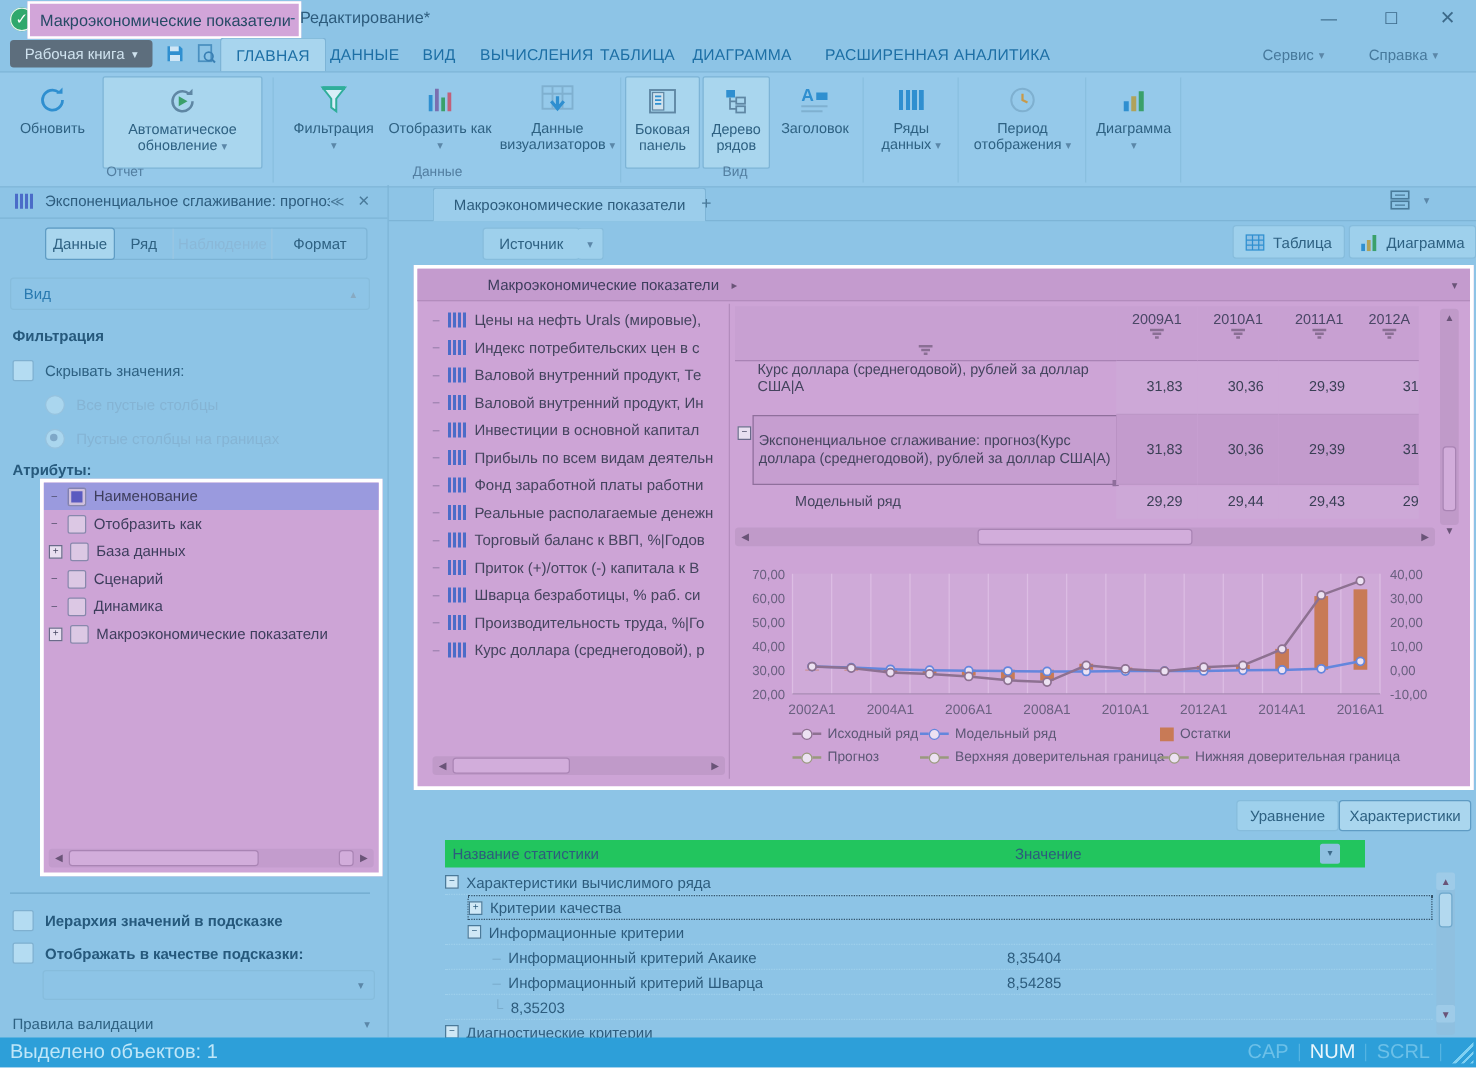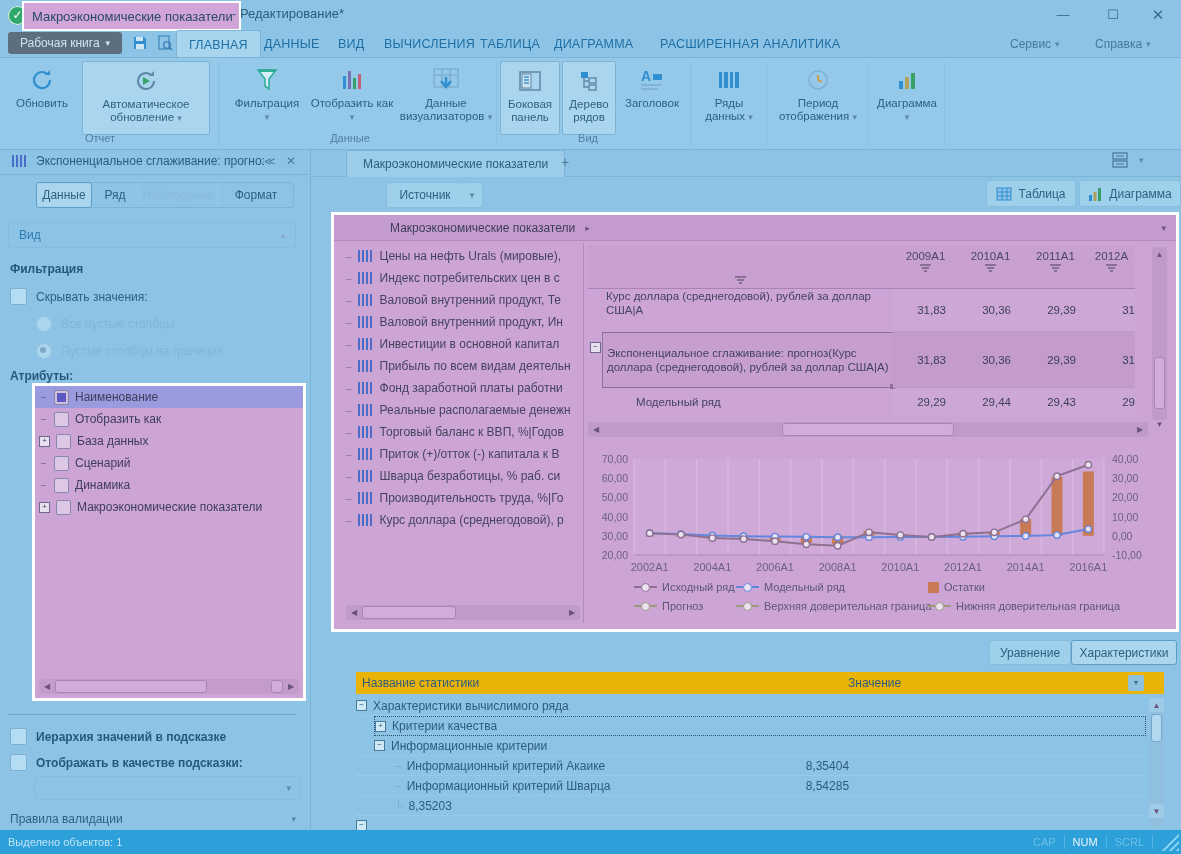--- a/index.html
+++ b/index.html
@@ -73,21 +73,21 @@
   .vs-thumb{margin:0 2px;background:#d2add b;background:#d2addb;border:1px solid #a984b4;border-radius:3px;}
   .legend-item{display:flex;align-items:center;gap:5px;font-size:11px;color:#5c5775;white-space:nowrap;}
   .lm-line{display:inline-flex;align-items:center;}
   .lm-line .seg{width:7px;height:2px;}
   .lm-line .dot{width:7px;height:7px;border-radius:50%;background:#ece2f2;border:1.5px solid;}
   .lm-sq{width:11px;height:11px;}
   .btn-soft{border:1px solid #86bcdc;border-radius:3px;background:#aad6ee;display:flex;align-items:center;justify-content:center;font-size:12px;color:#2e6182;}
   .stats{position:absolute;left:45px;top:524px;width:808px;height:158px;font-size:12px;}
   .stat-row{position:absolute;left:0;width:790px;height:20px;display:flex;align-items:center;border-bottom:1px dotted #9fd0ec;box-sizing:border-box;color:#2d5c7d;}
   .sexp{display:inline-block;width:9px;height:9px;border:1px solid #4a7a9a;background:#cfe8f6;font-size:8px;line-height:8px;text-align:center;color:#2d5c7d;margin-right:6px;flex:0 0 auto;}
-  .statusbar{position:absolute;left:0;top:830px;width:1181px;height:24px;background:#2d9fd9;display:flex;align-items:center;font-size:11px;color:#bfe6f8;}
+  .statusbar{position:absolute;left:0;top:830px;width:1181px;height:24px;background:#2d9fd9;display:flex;align-items:center;font-size:16px;color:#bfe6f8;}
   .sb-sep{width:1px;height:14px;background:#55b4e2;margin:0 8px;}
 </style>
 </head>
 <body>
 
 <div class="window">
 
   <div class="titlebar">
     <div class="appicon">✓</div>
     <div class="title-hl">
@@ -706,21 +706,21 @@
     </div>
 
     <div class="btn-soft" style="position:absolute;left:678px;top:492px;width:80px;height:23px;background:#9ed0ec;">
         <span>Уравнение</span>
       </div>
     <div class="btn-soft" style="position:absolute;left:760px;top:492px;width:104px;height:23px;border:1px solid #5f9cc4;">
         <span>Характеристики</span>
       </div>
 
     <div class="stats">
-      <div style="position:absolute;left:0;top:0;width:808px;height:22px;background:#eab308;display:flex;align-items:center;color:#2d5c7d;gap:36px;">
+      <div style="position:absolute;left:0;top:0;width:736px;height:22px;background:#22c55e;display:flex;align-items:center;color:#2d5c7d;">
         <span style="margin-left:6px;width:450px;">Название статистики</span>
         <span>Значение</span>
         <span style="position:absolute;right:20px;top:3px;width:16px;height:16px;background:#8fc0e0;border-radius:2px;text-align:center;font-size:8px;color:#3d6a8a;line-height:16px;">▾</span>
       </div>
       <div class="stat-row" style="top:24px;">
           <span class="sexp">−</span>
           <span style="width:437px;">Характеристики вычислимого ряда</span>
           <span></span>
         </div>
       <div class="stat-row" style="top:44px;border:1px dotted #33536b;width:772px;margin-left:18px;">
@@ -742,20 +742,21 @@
           <span style="color:#7aaccc;margin-right:6px;">–</span>
           <span style="width:399px;">Информационный критерий Шварца</span>
           <span>8,54285</span>
         </div>
       <div class="stat-row" style="top:124px;padding-left:38px;">
           <span style="color:#7aaccc;margin-right:6px;">└</span>
           <span>8,35203</span>
         </div>
       <div class="stat-row" style="top:144px;">
           <span class="sexp">−</span>
+          <span style="width:437px;">Диагностические критерии</span>
           <span></span>
         </div>
       <div class="vscroll" style="left:793px;top:26px;height:130px;background:#8fc0e0;">
         <div class="vs-btn" style="background:#9ecbe8;border-radius:2px;">▲</div>
         <div class="vs-thumb" style="height:26px;margin-top:2px;background:#b3d9ef;border-color:#6fa8cc;"></div>
         <div class="vs-btn" style="background:#9ecbe8;border-radius:2px;margin-top:62px;">▼</div>
       </div>
     </div>
   </div>
 

